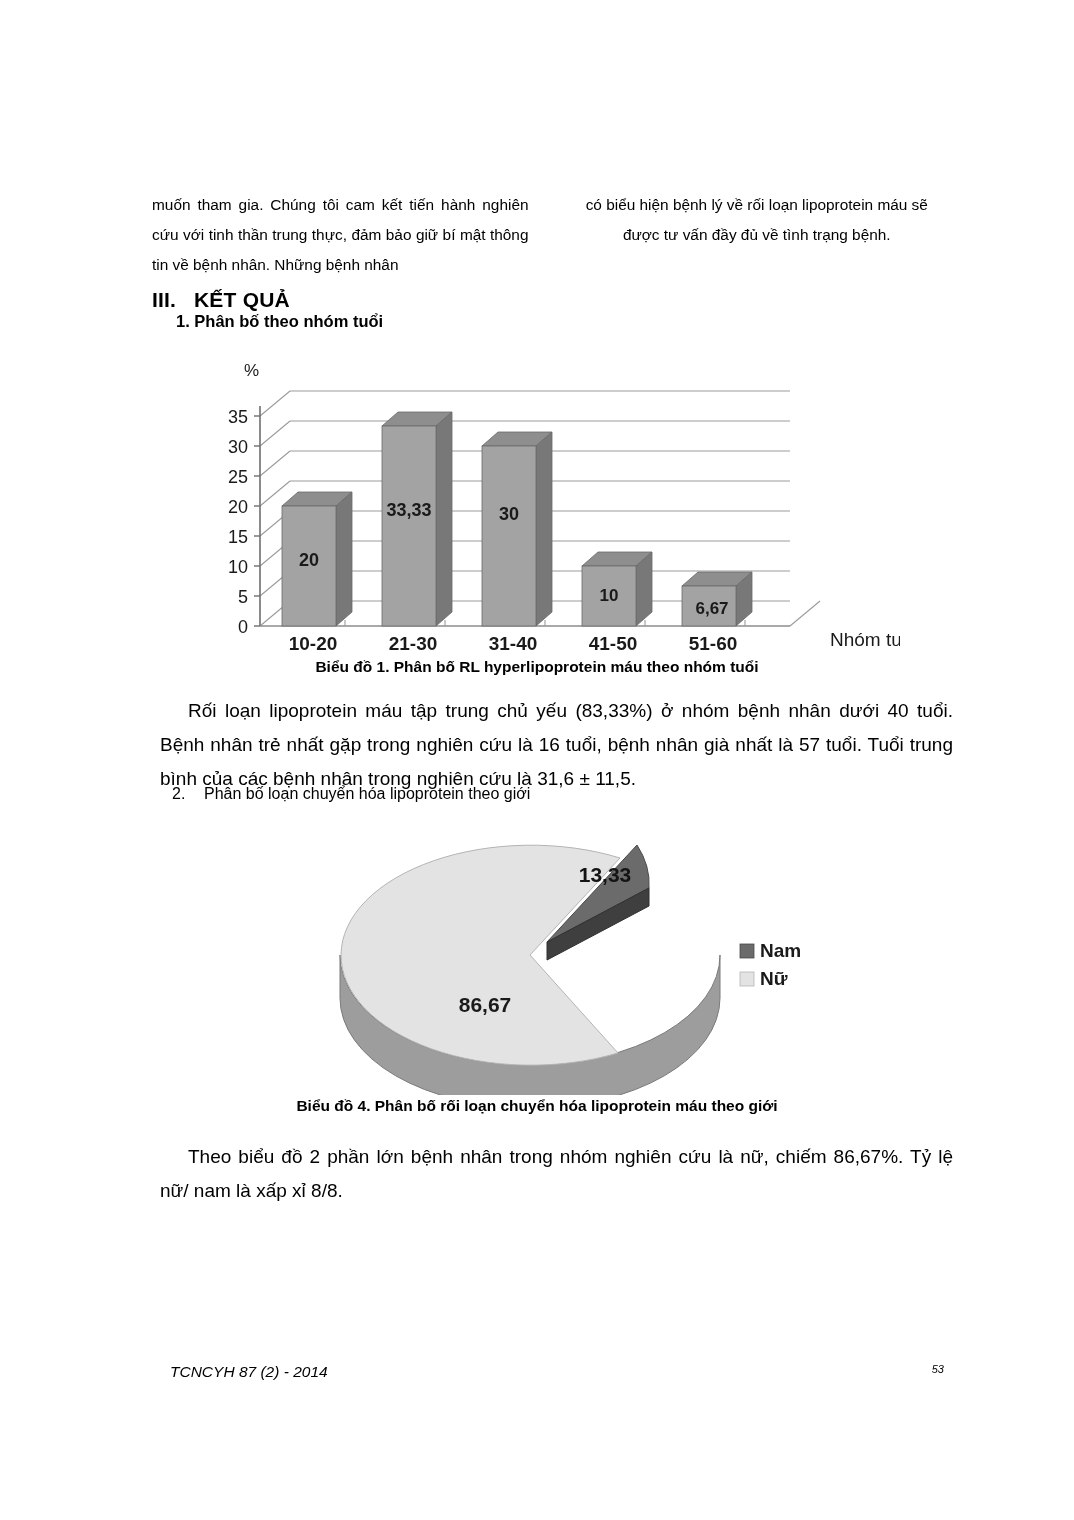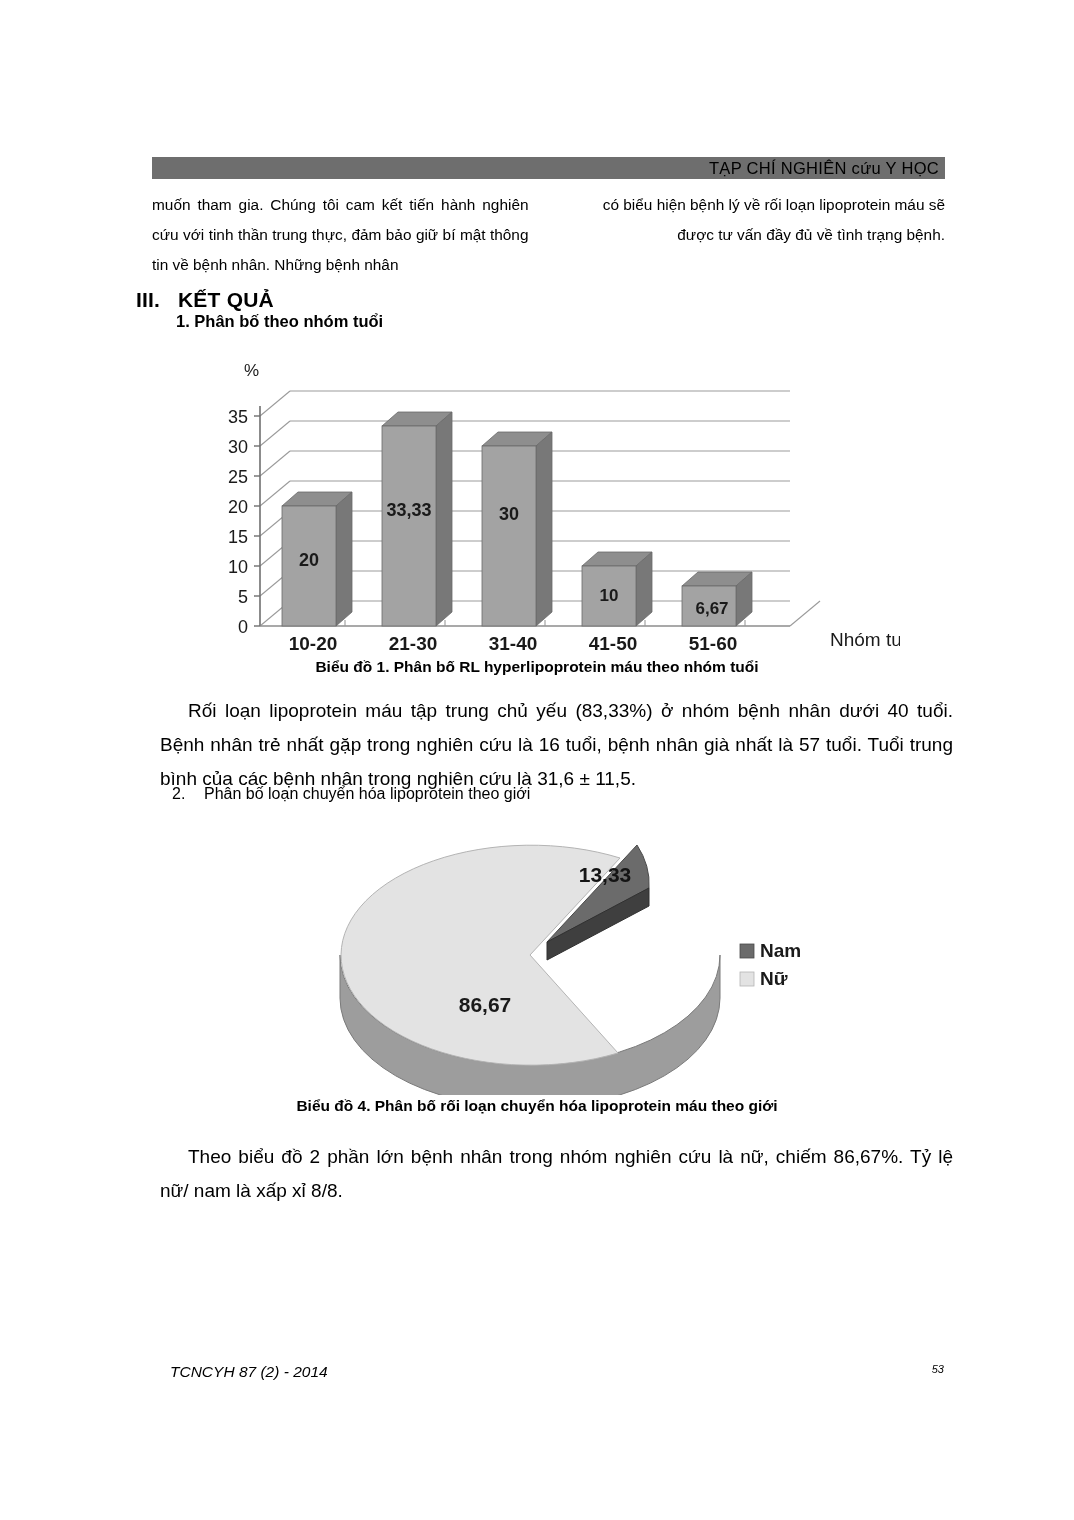--- a/index.html
+++ b/index.html
@@ -51,26 +51,26 @@
   .col {
     width: 382px;
   }
   .col p {
     margin: 0;
     font-size: 15.4px;
     line-height: 30px;
     text-align: justify;
     text-justify: inter-word;
   }
-  .col.right p { text-align: right; }
+  .col.right p { text-align: center; }
 
   
   .h-results {
     position: absolute;
-    left: 136px;
+    left: 152px;
     top: 288px;
     font-size: 21px;
     font-weight: bold;
     letter-spacing: 0.2px;
   }
   .h-results .num { display: inline-block; width: 42px; }
   .h-sub1 {
     position: absolute;
     left: 176px;
     top: 312px;
@@ -142,23 +142,20 @@
     width: 560px;
     height: 275px;
   }
   svg { display: block; }
 </style>
 </head>
 <body>
 
 <div class="page">
 
-  <div class="header-band">
-    <div class="header-title">TẠP CHÍ NGHIÊN cứu Y HỌC</div>
-  </div>
 
   <div class="cols">
     <div class="col left">
       <p>muốn tham gia. Chúng tôi cam kết tiến hành nghiên cứu với tinh thần trung thực, đảm bảo giữ bí mật thông tin về bệnh nhân. Những bệnh nhân</p>
     </div>
     <div class="col right">
       <p>có biểu hiện bệnh lý về rối loạn lipoprotein máu sẽ được tư vấn đầy đủ về tình trạng bệnh.</p>
     </div>
   </div>
 

